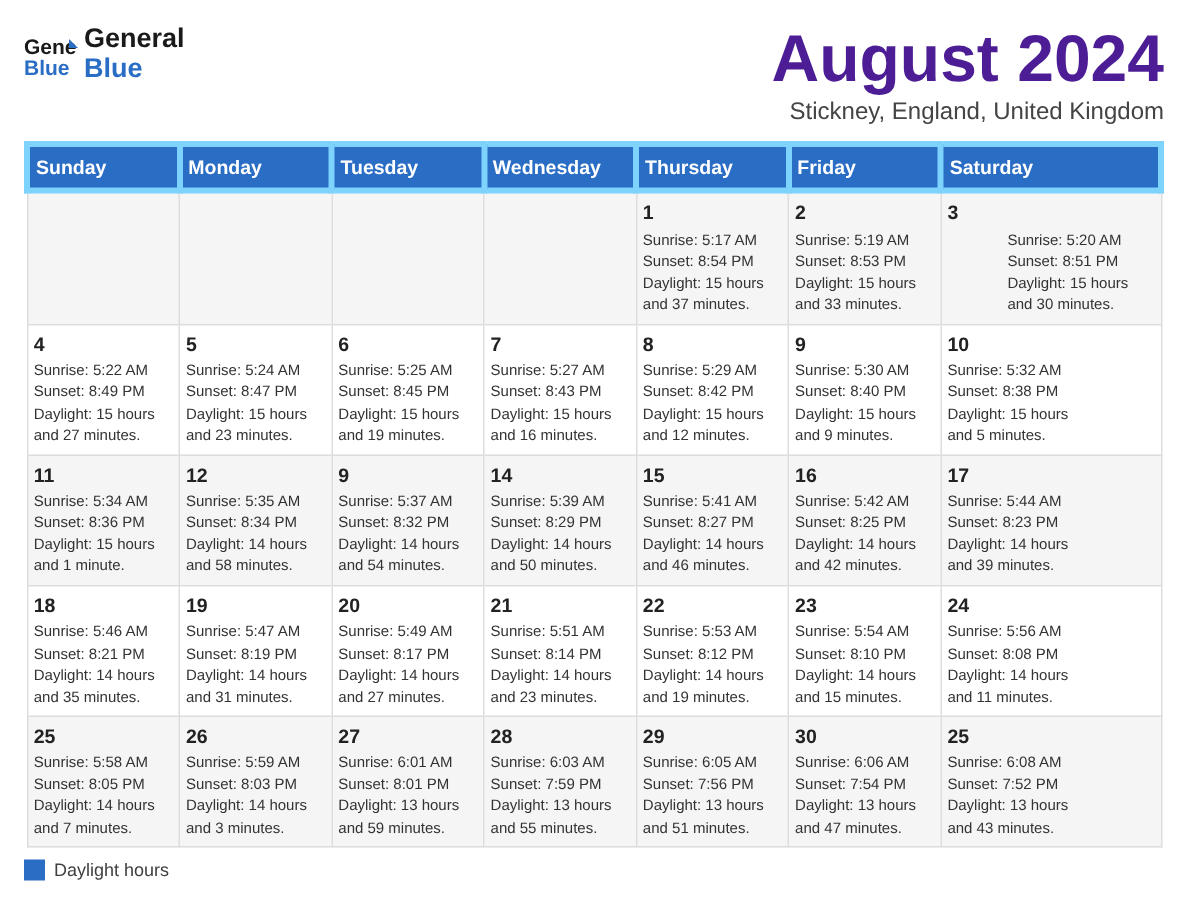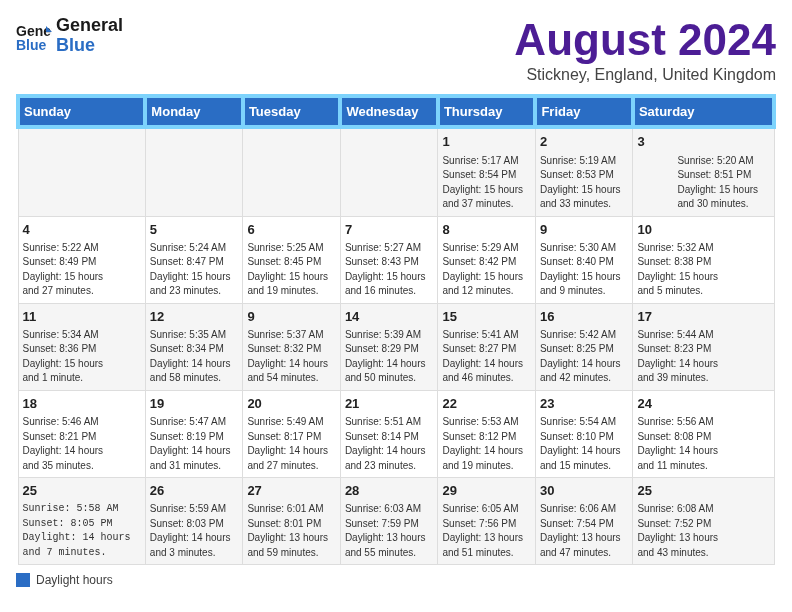--- a/index.html
+++ b/index.html
@@ -317,21 +317,21 @@
           <div class="day-number">24</div>
           <div class="day-info" style="white-space: pre-line;">Sunrise: 5:56 AM
 Sunset: 8:08 PM
 Daylight: 14 hours
 and 11 minutes.</div>
         </td>
       </tr>
       <tr>
         <td>
           <div class="day-number">25</div>
-          <div class="day-info" style="white-space: pre-line; font-family: Liberation Mono, monospace;">Sunrise: 5:58 AM
+          <div class="day-info" style="white-space: pre-line;">Sunrise: 5:58 AM
 Sunset: 8:05 PM
 Daylight: 14 hours
 and 7 minutes.</div>
         </td>
         <td>
           <div class="day-number">26</div>
           <div class="day-info" style="white-space: pre-line;">Sunrise: 5:59 AM
 Sunset: 8:03 PM
 Daylight: 14 hours
 and 3 minutes.</div>

